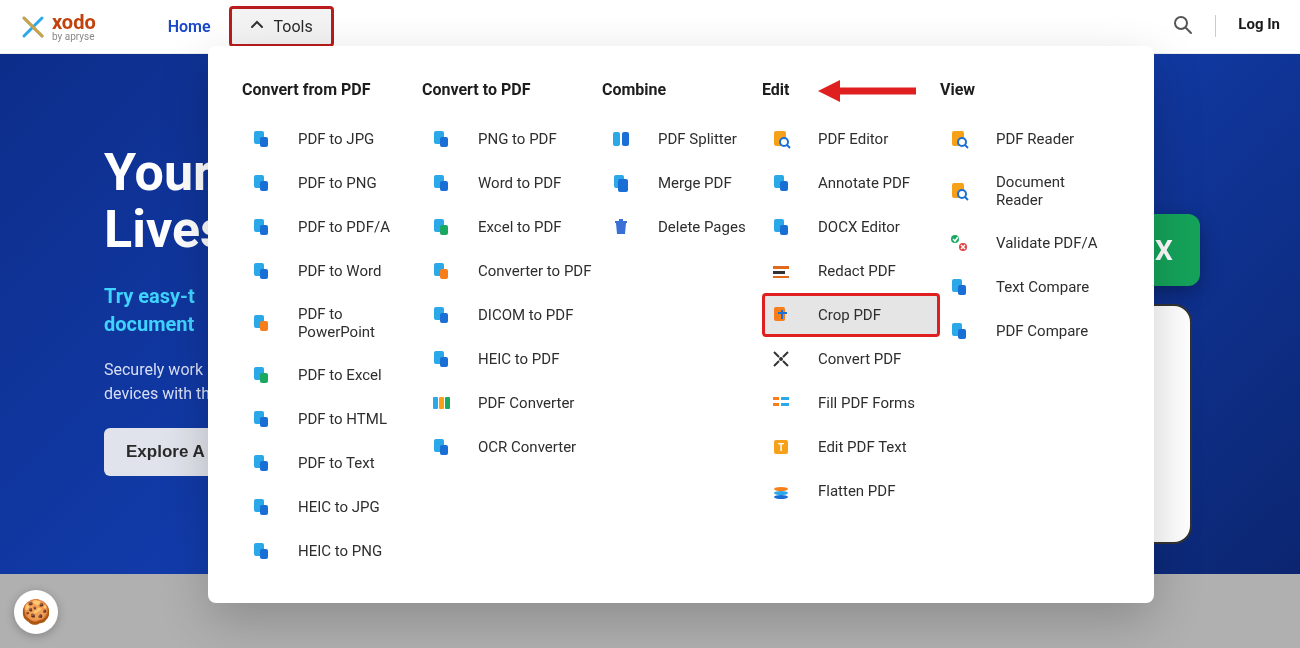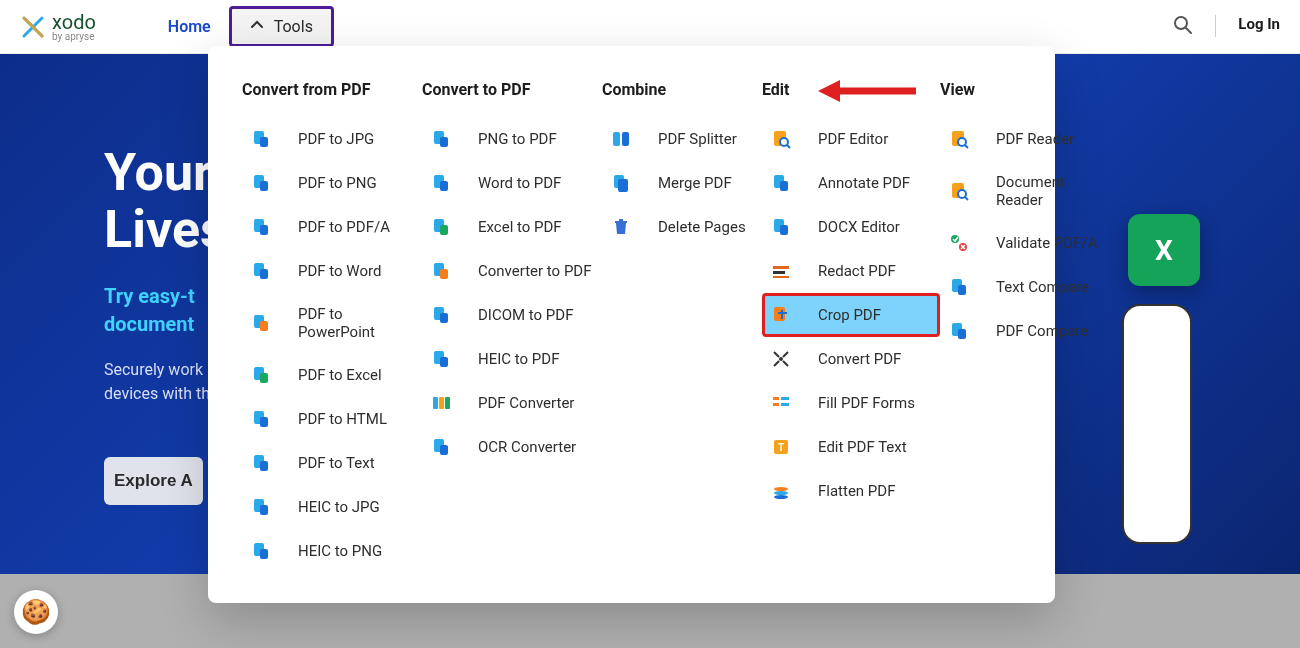--- a/index.html
+++ b/index.html
@@ -25,41 +25,41 @@
     display: flex;
     align-items: center;
     gap: 6px;
     margin-right: 28px;
   }
   .logo-mark {
     width: 26px; height: 26px;
     display:flex;align-items:center;justify-content:center;
   }
   .logo-text { display:flex; flex-direction:column; line-height:1;}
-  .logo-name { font-weight:400; font-size:20px; color:#14532d;}
+  .logo-name { font-weight:700; font-size:20px; color:#c2410c;}
   .logo-sub { font-size:10px; color:#888;}
   .nav-link {
     color:#1a48c8;
     font-weight:600;
     font-size:16px;
     margin-right:18px;
     cursor:pointer;
     padding-left:44px;
   }
   .tools-btn {
     display:flex;
     align-items:center;
     gap:10px;
     padding:8px 18px;
     background:#f3f3f3;
     border-radius:4px;
     color:#2a2a2a;
     font-size:16px;
     cursor:pointer;
-    border:3px solid #4c1d95;
+    border:3px solid #b91c1c;
   }
   .right-controls {
     margin-left:auto;
     display:flex;
     align-items:flex-start;
     gap:22px;
   }
   .search-icon { color:#555; cursor:pointer; }
   .divider { width:1px;height:22px;background:#ccc;}
   .login { font-weight:700; color:#1a1a1a; cursor:pointer; font-size:15px;}
@@ -67,47 +67,47 @@
     background: linear-gradient(135deg,#0d2d8a 0%, #1340b4 50%, #0b2570 100%);
     height: 520px;
     position:relative;
     color:#fff;
     padding: 90px 0 0 104px;
   }
   .hero h1 { font-size:52px; font-weight:700; line-height:1.1;}
   .hero .sub { color:#3fd3ff; font-weight:700; font-size:20px; margin-top:24px; line-height:1.4;}
   .hero .desc { font-size:16px; margin-top:20px; max-width:440px; line-height:1.5; color:#d8dff5;}
   .explore-btn {
-    margin-top:51px;
+    margin-top:22px;
     background:#e0e3eb;
     color:#2a2a2a;
     font-weight:700;
     font-size:17px;
-    padding:14px 10px;
+    padding:14px 22px;
     border-radius:6px;
     border:none;
     cursor:pointer;
     display:inline-block;
   }
   .xls-badge {
     position:absolute; right:100px; top:160px;
     width:72px;height:72px;background:#15a35a;border-radius:12px;
     display:flex;align-items:center;justify-content:center;
     color:#fff;font-weight:700;font-size:28px;
     box-shadow:0 6px 20px rgba(0,0,0,0.3);
   }
   .device-frame {
     position:absolute; right:108px; top:250px;
     width:70px; height:240px; background:#fff; border:2px solid #333; border-radius:18px;
   }
   
   .mega {
     position:absolute;
     top:46px; left:208px;
-    width:847px;
+    width:946px;
     background:#fff;
     border-radius:8px;
     box-shadow:0 18px 50px rgba(0,0,0,0.2);
     padding:34px 34px 30px 34px;
     display:grid;
     grid-template-columns: 180px 180px 160px 178px 178px;
     column-gap: 0;
     z-index:50;
   }
   .col-heading {
@@ -124,21 +124,21 @@
     gap:27px;
     padding:9px 6px;
     font-size:15px;
     color:#2e2e2e;
     cursor:pointer;
     border-radius:4px;
     border:3px solid transparent;
   }
   .tool-item.highlight {
     border:3px solid #e02020;
-    background:#7dd3fc;
+    background:#e5e5e5;
     text-align:center;
   }
   .tool-icon {
     width:20px;height:20px;
     display:inline-flex;align-items:center;justify-content:center;
     flex-shrink:0;
   }
   .arrow-callout {
     position:absolute;
     top:76px;

